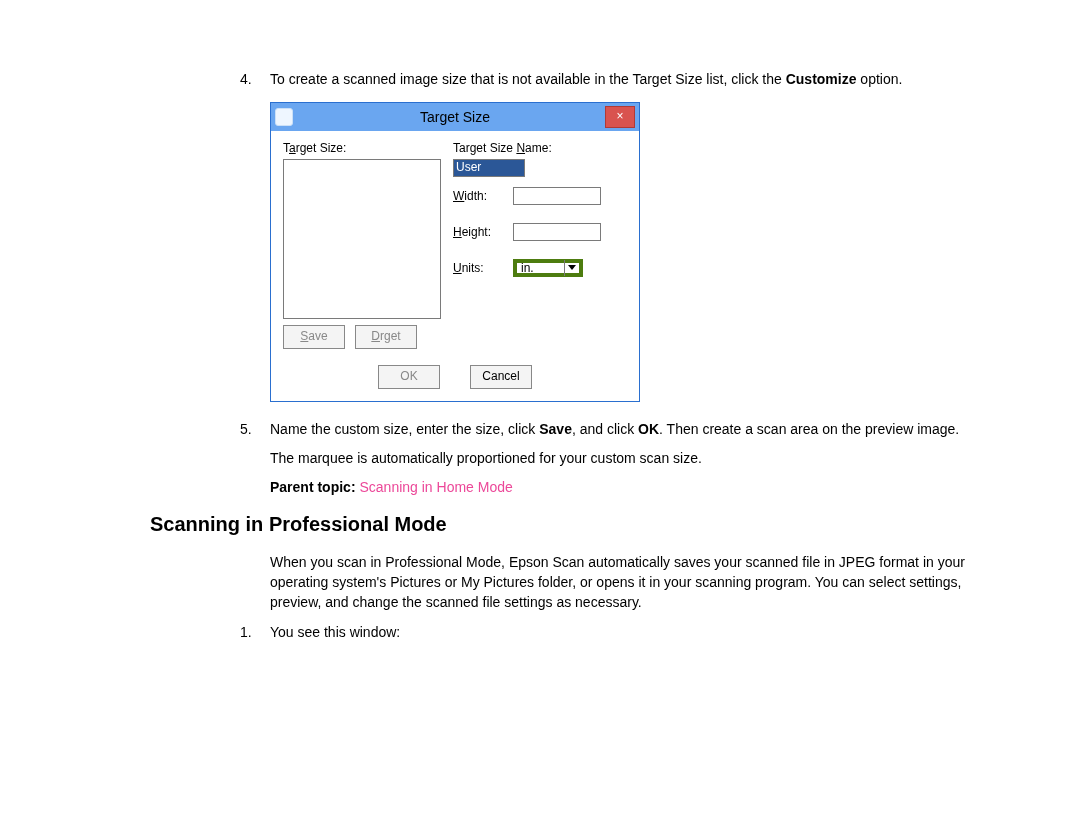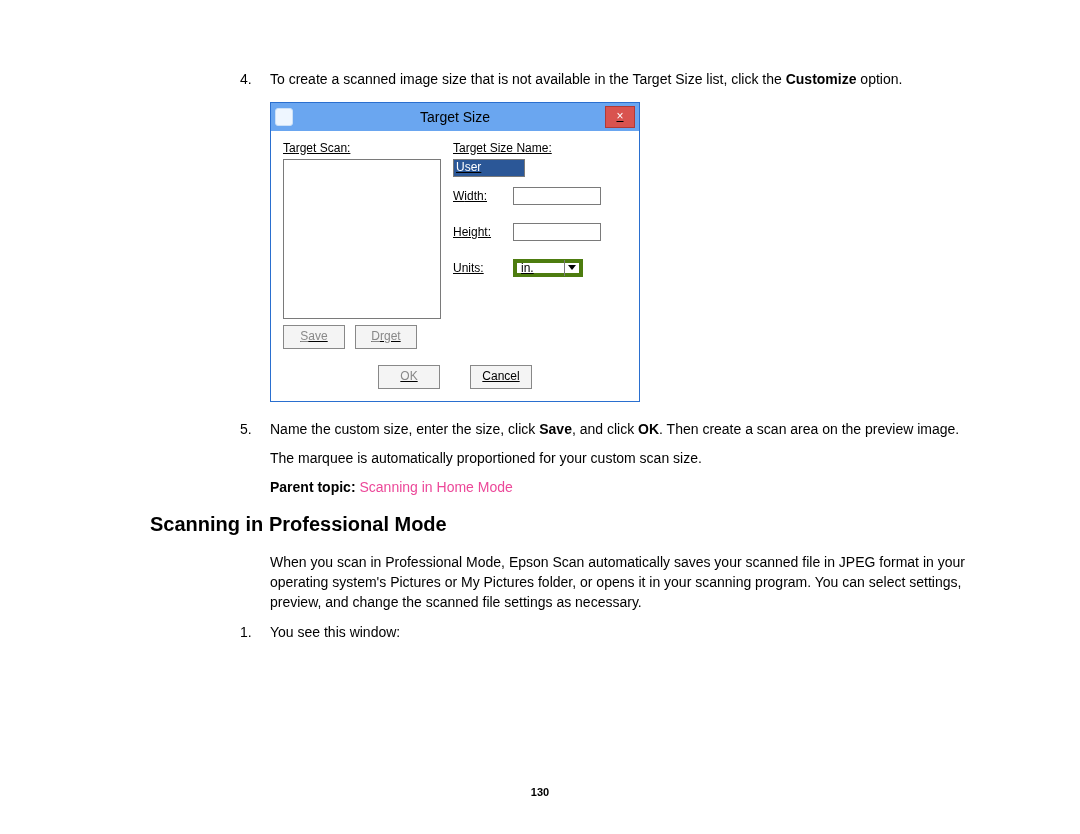--- a/index.html
+++ b/index.html
@@ -34,21 +34,20 @@
     margin-left: 120px;
     margin-top: 12px;
     margin-bottom: 18px;
   }
   .dialog {
     width: 368px;
     border: 1px solid #2a6fcf;
     background: #fff;
     font-family: Tahoma, Arial, sans-serif;
     font-size: 12px;
-    text-decoration: underline;
   }
   .titlebar {
     display: flex;
     align-items: center;
     background: #6aa6f0;
     height: 28px;
     position: relative;
     padding: 0 4px;
   }
   .titlebar .sysicon {
@@ -197,21 +196,21 @@
       <div class="titlebar">
         <div class="sysicon"></div>
         <div class="dlg-title">Target Size</div>
         <div class="closebtn">
           <span>×</span>
         </div>
       </div>
       <div class="dlg-body">
         <div class="leftcol">
           <div class="label">
-            <span>T</span><span class="underline-letter">a</span><span>rget Scan:</span>
+            <span>T</span><span class="underline-letter">a</span><span>rget Size:</span>
           </div>
           <div class="listbox"></div>
           <div class="btnrow">
             <div class="btn disabled">
               <span class="under">S</span><span>ave</span>
             </div>
             <div class="btn disabled">
               <span class="under">D</span><span>rget</span>
             </div>
           </div>
@@ -261,14 +260,13 @@
 
   <h2>Scanning in Professional Mode</h2>
 
   <div class="body-text">When you scan in Professional Mode, Epson Scan automatically saves your scanned file in JPEG format in your operating system's Pictures or My Pictures folder, or opens it in your scanning program. You can select settings, preview, and change the scanned file settings as necessary.</div>
 
   <div class="ol-item" style="margin-top:10px">
     <span class="num">1.</span>
     <div style="margin-top:10px">You see this window:</div>
   </div>
 
-  <div class="pagenum">130</div>
 </div>
 
 </body></html>

